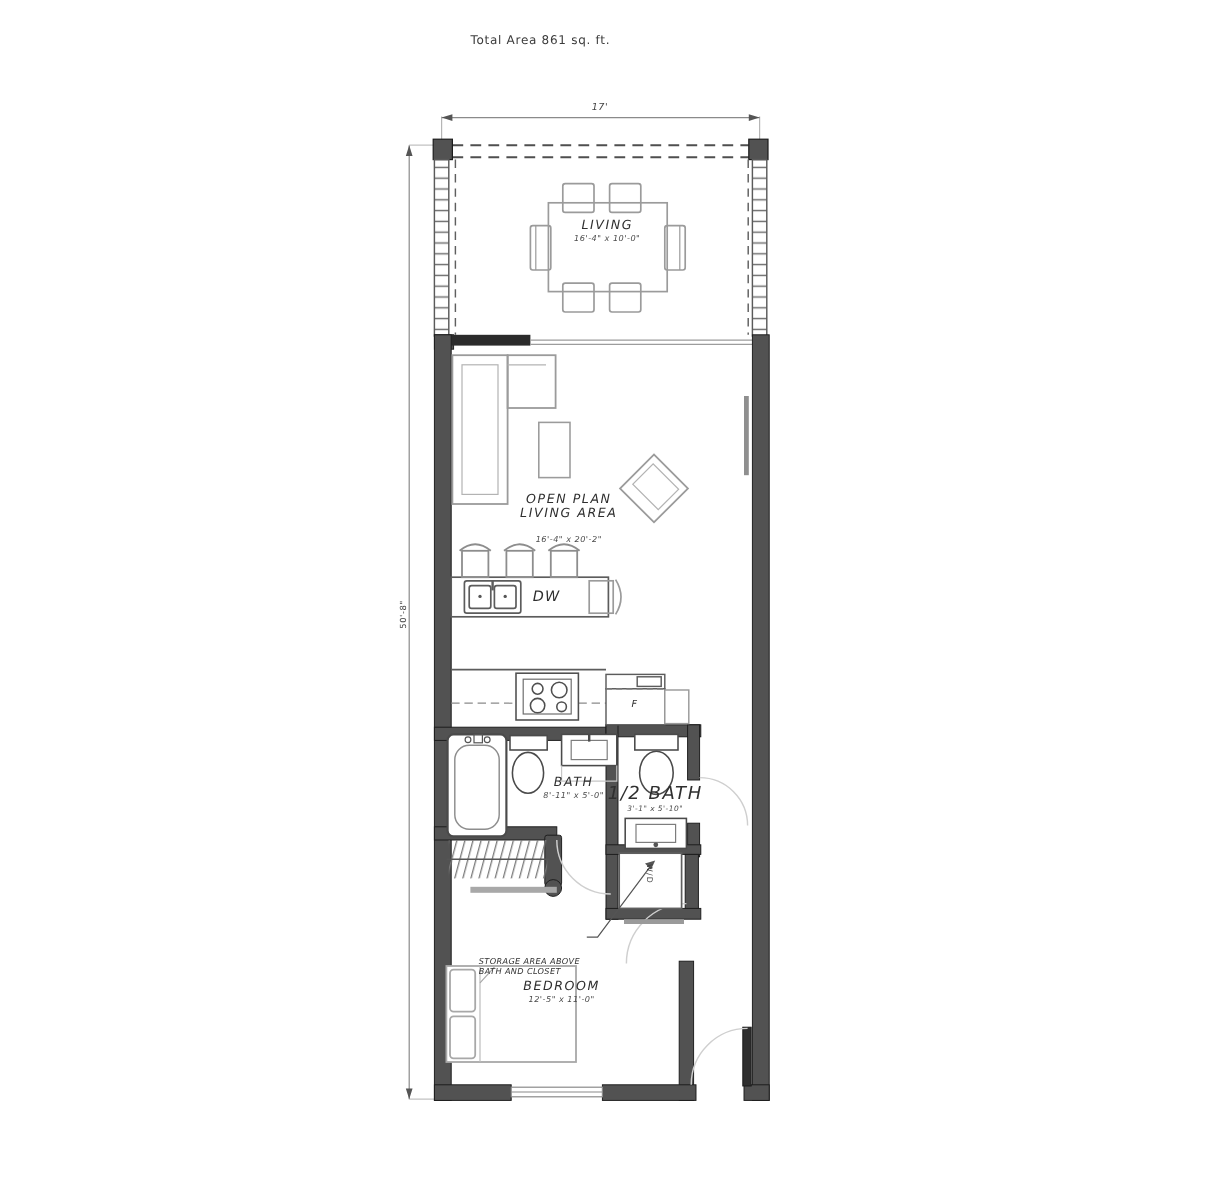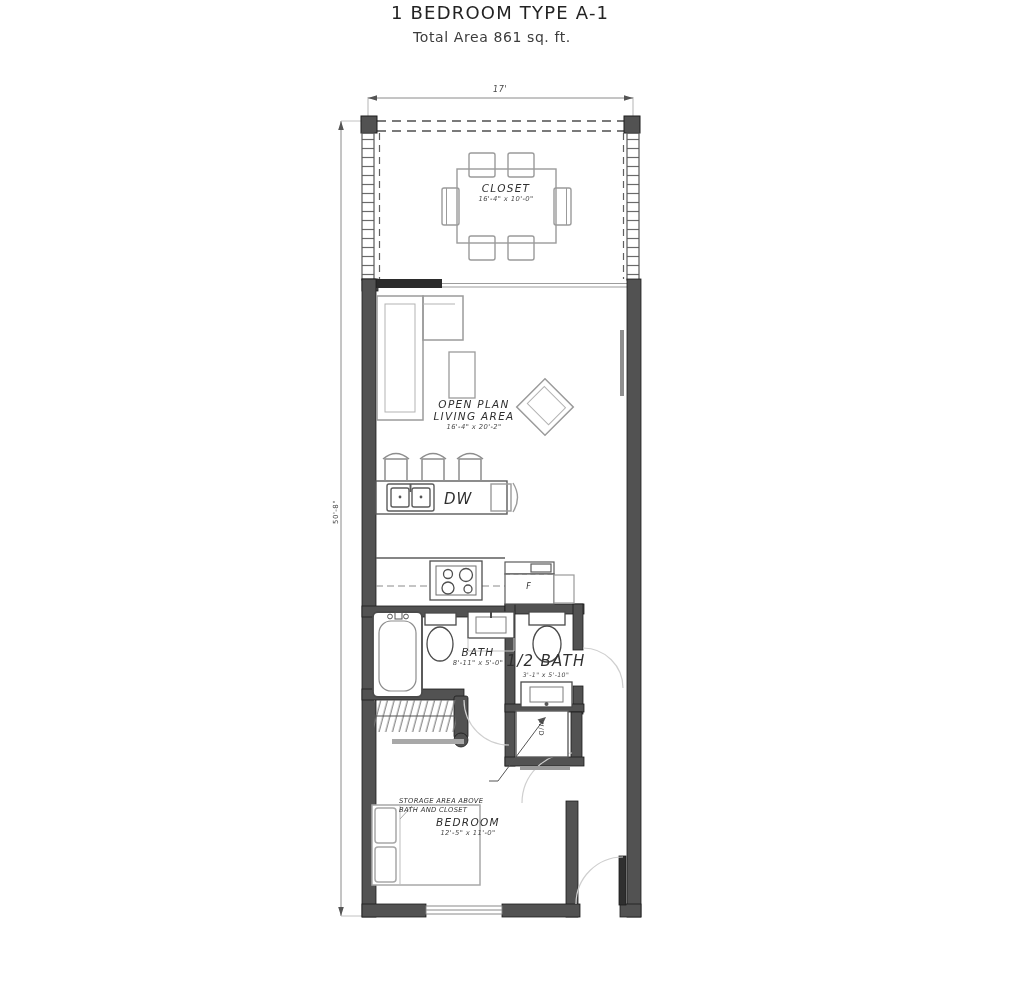--- a/index.html
+++ b/index.html
@@ -10,47 +10,46 @@
   .sheet{
     position:relative;width:1012px;height:987px;background:var(--bg);
     font-family:"DejaVu Sans", sans-serif;overflow:hidden;
   }
   svg.overlay{position:absolute;left:0;top:0;}
   .title{
     position:absolute;left:391px;top:2px;font-size:18px;letter-spacing:1.2px;
     color:#232323;font-weight:500;white-space:nowrap;
   }
   .subtitle{
-    position:absolute;left:392px;top:29px;font-size:14px;letter-spacing:.6px;
-    color:#3c3c3c;white-space:nowrap;margin-left:21px;
+    position:absolute;left:392px;top:29px;font-size:10px;letter-spacing:.6px;
+    color:#3c3c3c;white-space:nowrap;
   }
   .lbl{position:absolute;color:var(--text);font-style:italic;}
   .center{transform:translateX(-50%);text-align:center;}
   .room-name{font-size:10.5px;letter-spacing:1.3px;white-space:nowrap;}
   .room-size{font-size:6.8px;letter-spacing:.4px;color:#4a4a4a;margin-top:1px;white-space:nowrap;}
-  .wrap .room-name{white-space:normal;width:118px;line-height:1.15;margin:0 auto;}
-  .small-lbl{font-size:15px;letter-spacing:1px;}
+  .wrap .room-name{white-space:normal;width:118px;line-height:1.15;margin:12px auto;}
+  .small-lbl{font-size:12px;letter-spacing:1px;}
   .tiny-lbl{font-size:8px;letter-spacing:.8px;}
   .dim{font-size:8px;letter-spacing:.5px;color:#444;white-space:nowrap;}
   .dim-left{
     position:absolute;left:336px;top:512px;font-size:7px;color:#444;
     transform:translate(-50%,-50%) rotate(-90deg);white-space:nowrap;letter-spacing:.5px;
   }
   .wd-lbl{
     position:absolute;left:537px;top:720px;font-size:6.5px;letter-spacing:1px;
     writing-mode:vertical-rl;color:#3a3a3a;
   }
   .note{font-size:6.8px;letter-spacing:.3px;color:#333;line-height:1.35;white-space:nowrap;margin-top:28px;}
 </style>
 </head>
 <body>
 
 <div class="sheet">
 
-  <div class="title">1 BEDROOM TYPE A-1</div>
   <div class="subtitle">Total Area 861 sq. ft.</div>
 
   <svg class="overlay" width="1012" height="987" viewBox="0 0 1012 987">
     <defs>
       <pattern id="rail" width="6" height="9" patternUnits="userSpaceOnUse">
         <path d="M0 4.5 H6" stroke="#6a6a6a" stroke-width="1.2"></path>
       </pattern>
       <pattern id="hang" width="6.5" height="34" patternUnits="userSpaceOnUse" patternTransform="rotate(15)">
         <path d="M3 0 V34" stroke="#7a7a7a" stroke-width="1.1"></path>
       </pattern>
@@ -237,21 +236,21 @@
       <rect x="375" y="847" width="21" height="35" rx="3"></rect>
       <path d="M400 805 V885" stroke="#bdbdbd" stroke-width="1" fill="none"></path>
       <path d="M400 819 L412 806" stroke-width="1" fill="none"></path>
     </g>
   </svg>
 
   <div class="lbl center dim" style="left:500px;top:85px">17'</div>
   <div class="dim-left">50'-8"</div>
 
   <div class="lbl center" style="left:506px;top:182px">
-    <div class="room-name">CLOSET</div>
+    <div class="room-name">LIVING</div>
     <div class="room-size">16'-4" x 10'-0"</div>
   </div>
 
   <div class="lbl center wrap" style="left:474px;top:398px">
     <div class="room-name">OPEN PLAN LIVING AREA</div>
     <div class="room-size">16'-4" x 20'-2"</div>
   </div>
 
   <div class="lbl small-lbl" style="left:444px;top:490px">DW</div>
 

